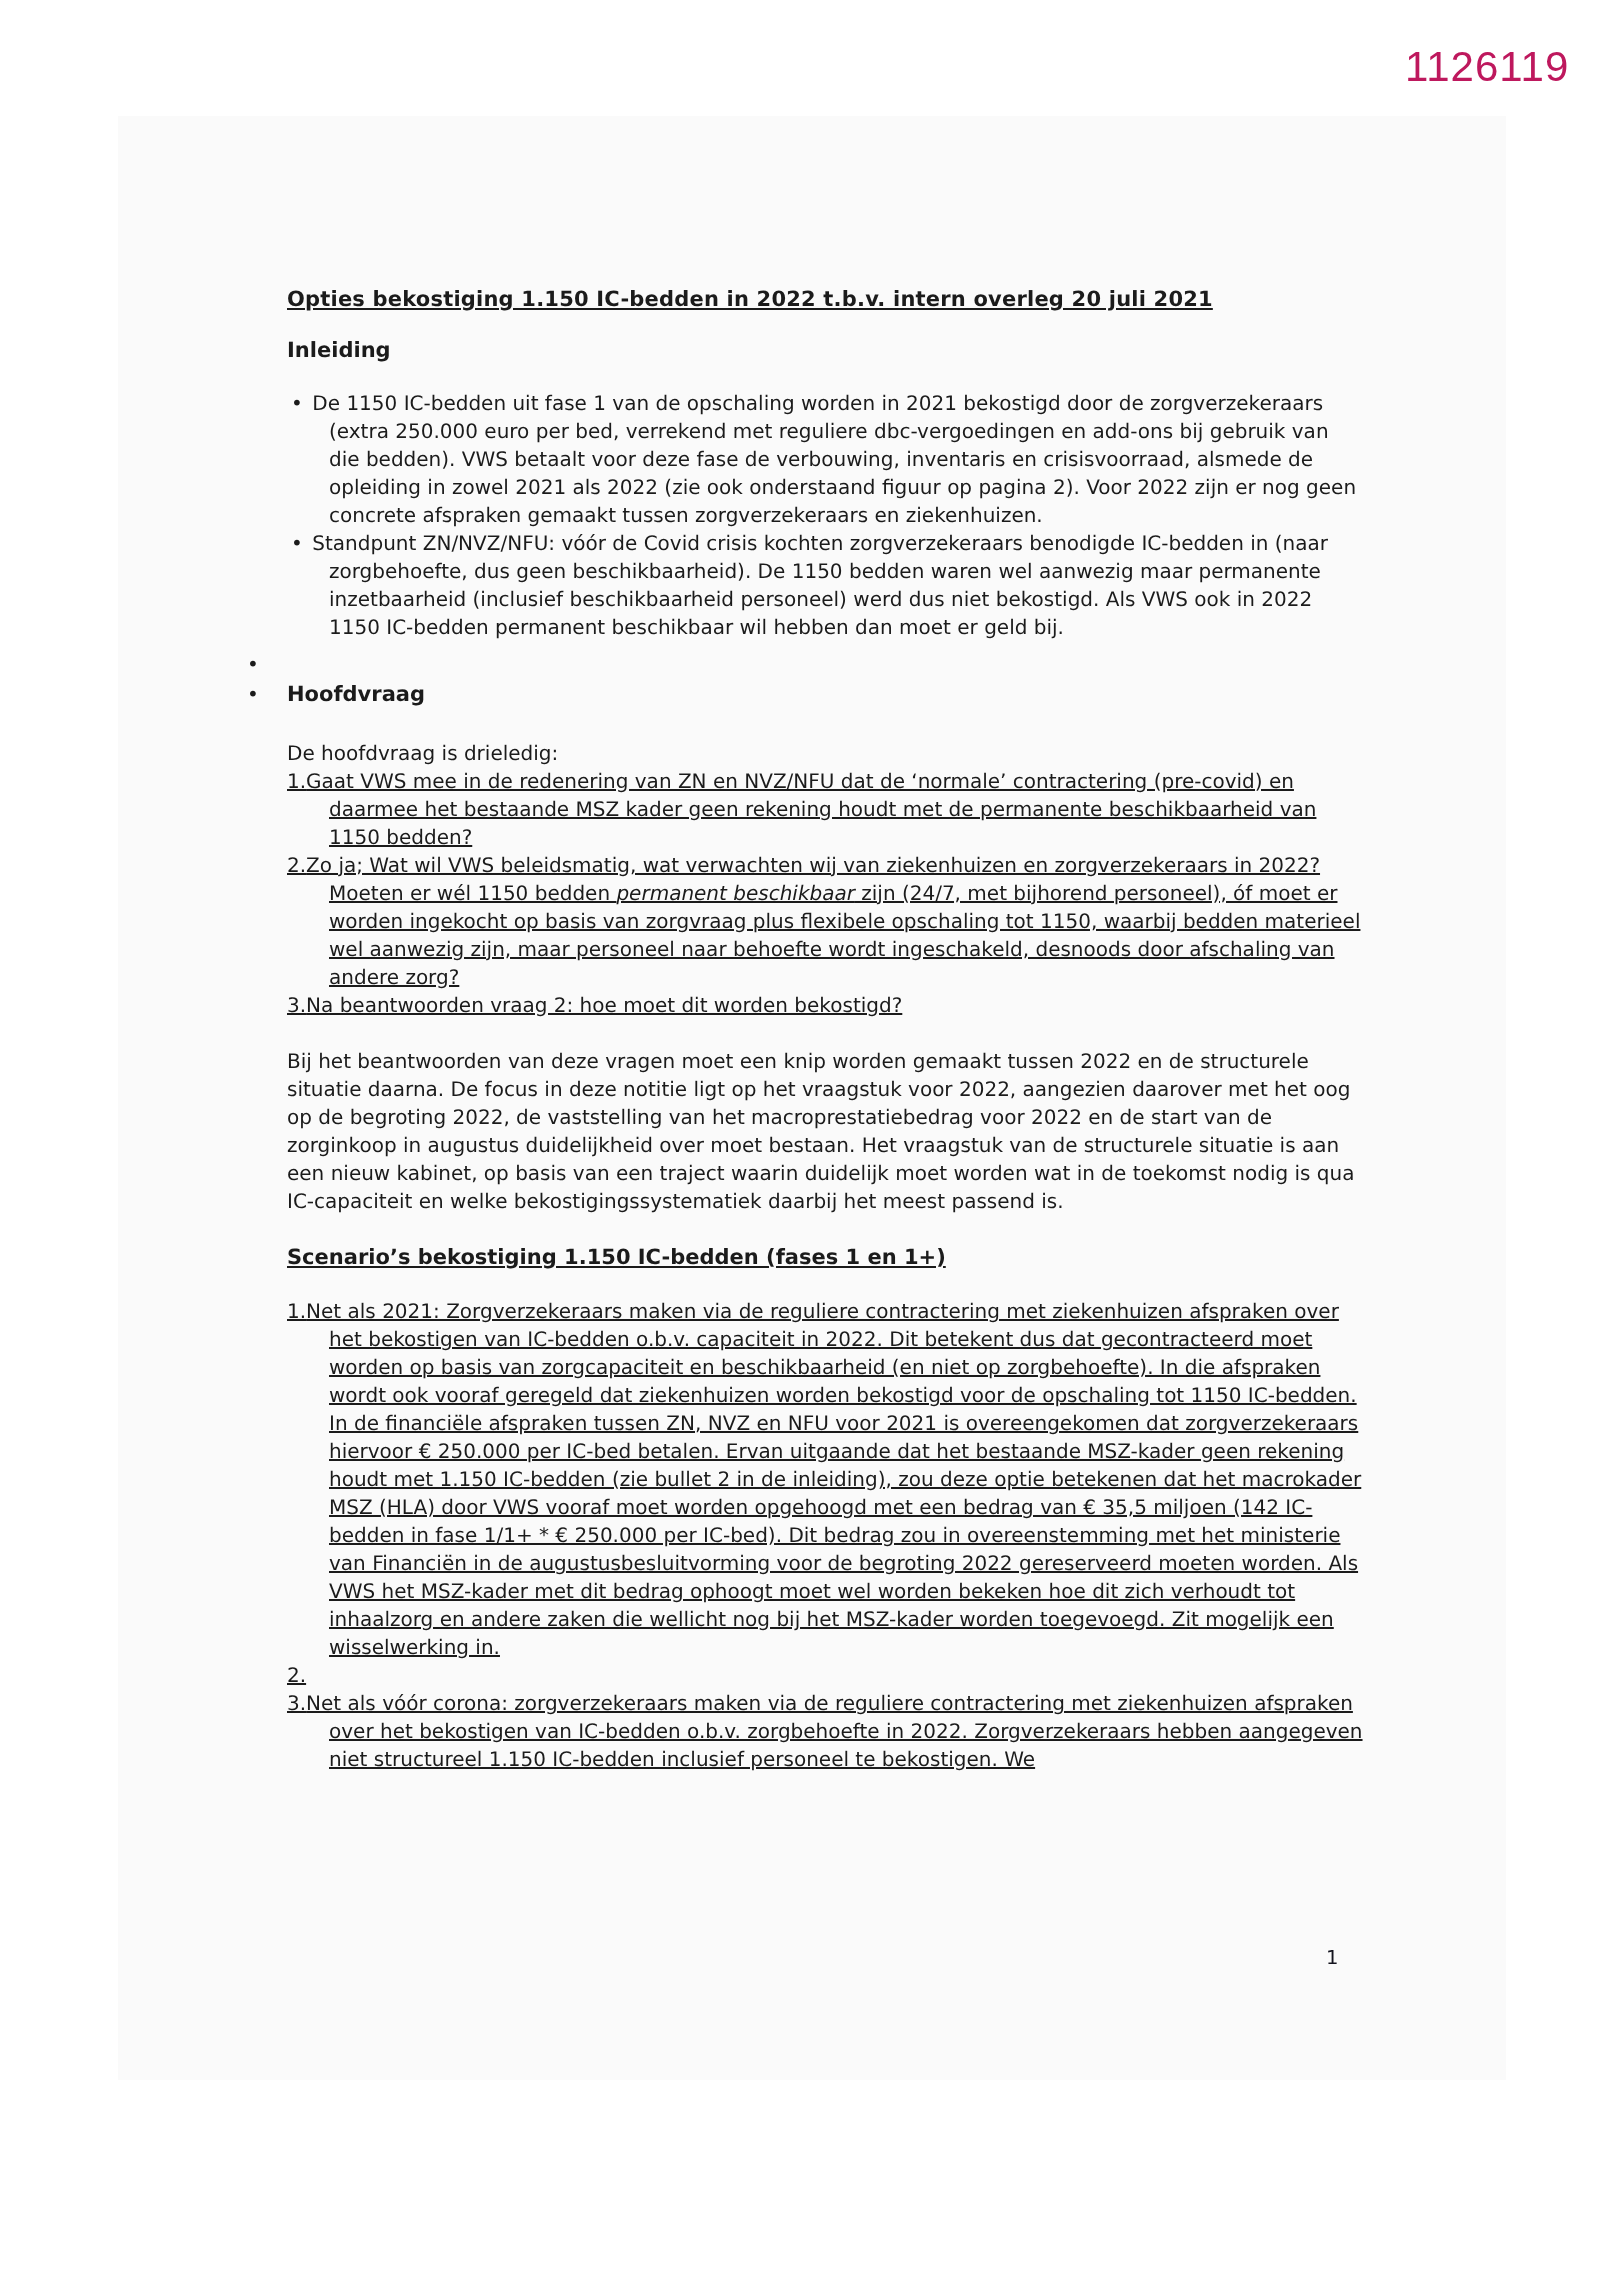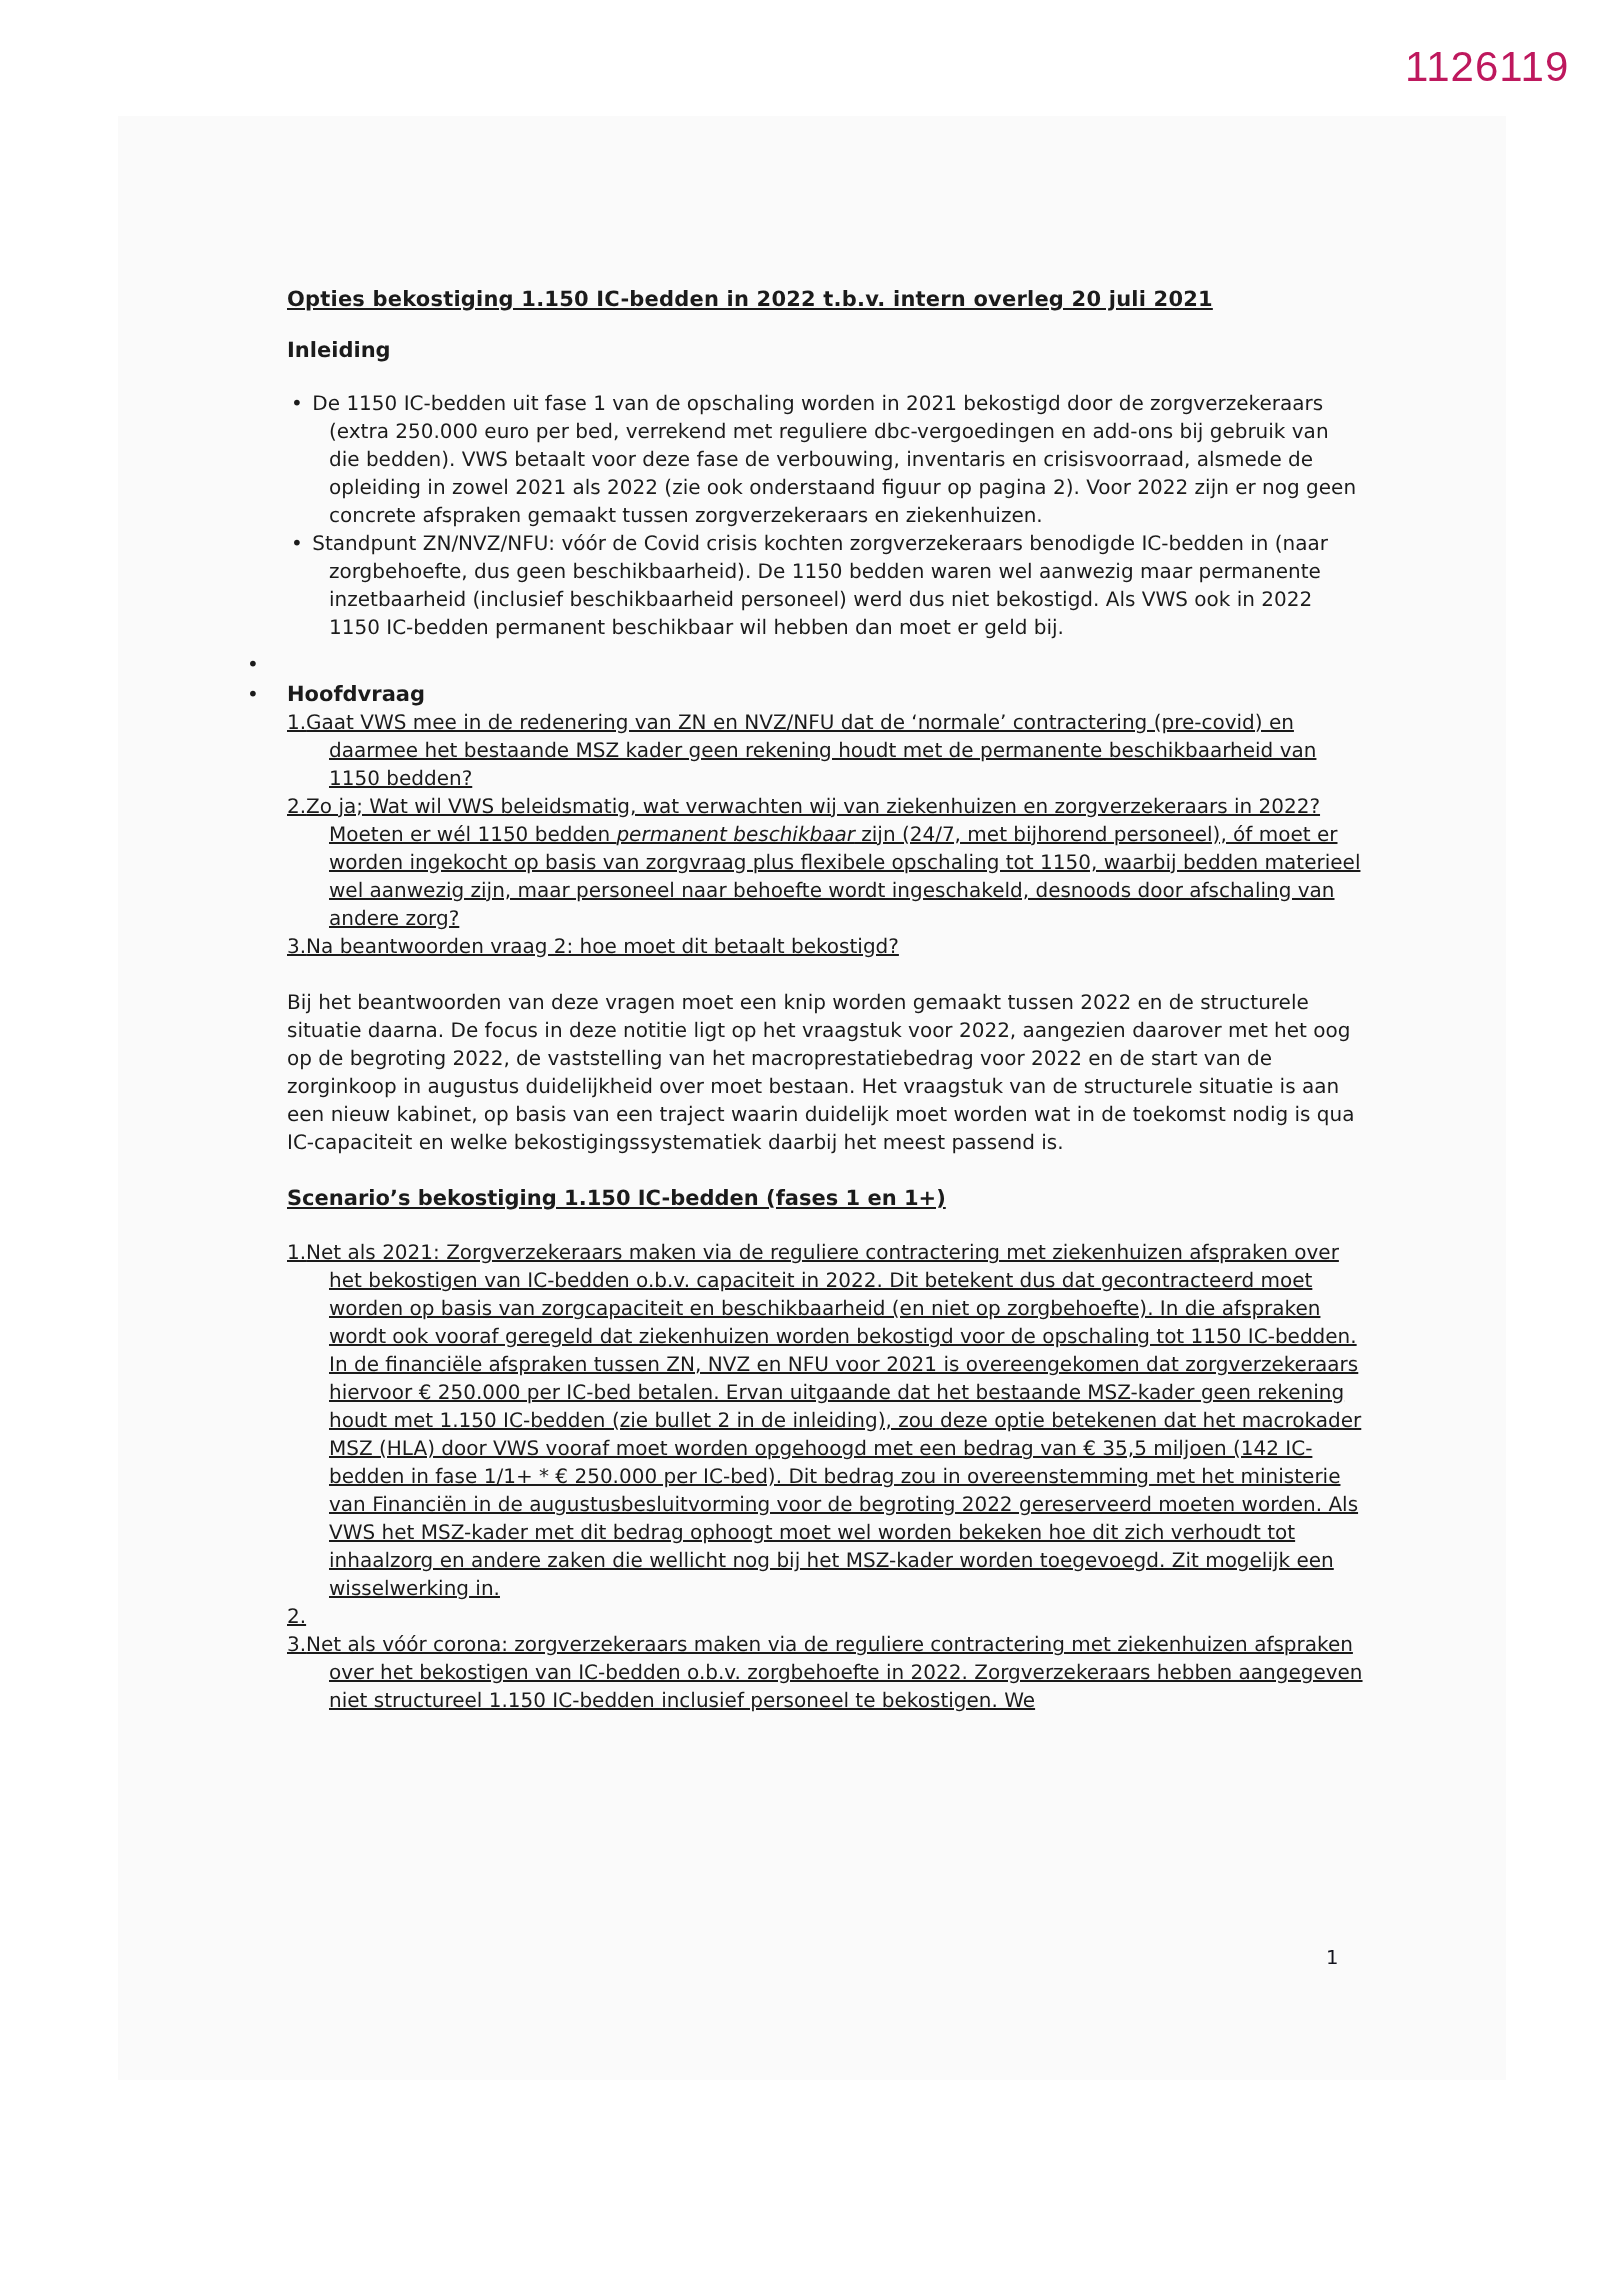--- a/index.html
+++ b/index.html
@@ -69,30 +69,31 @@
     </div>
 
     <div class="outer-bullet empty-row">
       <span class="marker">•</span><span></span>
     </div>
 
     <div class="outer-bullet hoofdvraag-row">
       <span class="marker">•</span><span class="section-heading">Hoofdvraag</span>
     </div>
 
+    <div class="hv-intro">De hoofdvraag is drieledig:</div>
 
     <div class="numbered-list">
       <div class="nitem">
         <span>1.</span><span>Gaat VWS mee in de redenering van ZN en NVZ/NFU dat de ‘normale’ contractering (pre-covid) en daarmee het bestaande MSZ kader geen rekening houdt met de permanente beschikbaarheid van 1150 bedden?</span>
       </div>
       <div class="nitem">
         <span>2.</span><span>Zo ja; Wat wil VWS beleidsmatig, wat verwachten wij van ziekenhuizen en zorgverzekeraars in 2022? Moeten er wél 1150 bedden </span><span class="italic">permanent beschikbaar</span><span> zijn (24/7, met bijhorend personeel), óf moet er worden ingekocht op basis van zorgvraag plus flexibele opschaling tot 1150, waarbij bedden materieel wel aanwezig zijn, maar personeel naar behoefte wordt ingeschakeld, desnoods door afschaling van andere zorg?</span>
       </div>
       <div class="nitem">
-        <span>3.</span><span>Na beantwoorden vraag 2: hoe moet dit betaalt bekostigd?</span>
+        <span>3.</span><span>Na beantwoorden vraag 2: hoe moet dit worden bekostigd?</span>
       </div>
     </div>
 
     <div class="bridge">Bij het beantwoorden van deze vragen moet een knip worden gemaakt tussen 2022 en de structurele situatie daarna. De focus in deze notitie ligt op het vraagstuk voor 2022, aangezien daarover met het oog op de begroting 2022, de vaststelling van het macroprestatiebedrag voor 2022 en de start van de zorginkoop in augustus duidelijkheid over moet bestaan. Het vraagstuk van de structurele situatie is aan een nieuw kabinet, op basis van een traject waarin duidelijk moet worden wat in de toekomst nodig is qua IC-capaciteit en welke bekostigingssystematiek daarbij het meest passend is.</div>
 
     <div class="section-heading h-scenarios">Scenario’s bekostiging 1.150 IC-bedden (fases 1 en 1+)</div>
 
     <div class="numbered-list scenario-list">
       <div class="nitem">
         <span>1.</span><span>Net als 2021: Zorgverzekeraars maken via de reguliere contractering met ziekenhuizen afspraken over het bekostigen van IC-bedden o.b.v. capaciteit in 2022. Dit betekent dus dat gecontracteerd moet worden op basis van zorgcapaciteit en beschikbaarheid (en niet op zorgbehoefte). In die afspraken wordt ook vooraf geregeld dat ziekenhuizen worden bekostigd voor de opschaling tot 1150 IC-bedden. In de financiële afspraken tussen ZN, NVZ en NFU voor 2021 is overeengekomen dat zorgverzekeraars hiervoor € 250.000 per IC-bed betalen. Ervan uitgaande dat het bestaande MSZ-kader geen rekening houdt met 1.150 IC-bedden (zie bullet 2 in de inleiding), zou deze optie betekenen dat het macrokader MSZ (HLA) door VWS vooraf moet worden opgehoogd met een bedrag van € 35,5 miljoen (142 IC-bedden in fase 1/1+ * € 250.000 per IC-bed). Dit bedrag zou in overeenstemming met het ministerie van Financiën in de augustusbesluitvorming voor de begroting 2022 gereserveerd moeten worden. Als VWS het MSZ-kader met dit bedrag ophoogt moet wel worden bekeken hoe dit zich verhoudt tot inhaalzorg en andere zaken die wellicht nog bij het MSZ-kader worden toegevoegd. Zit mogelijk een wisselwerking in.</span>

